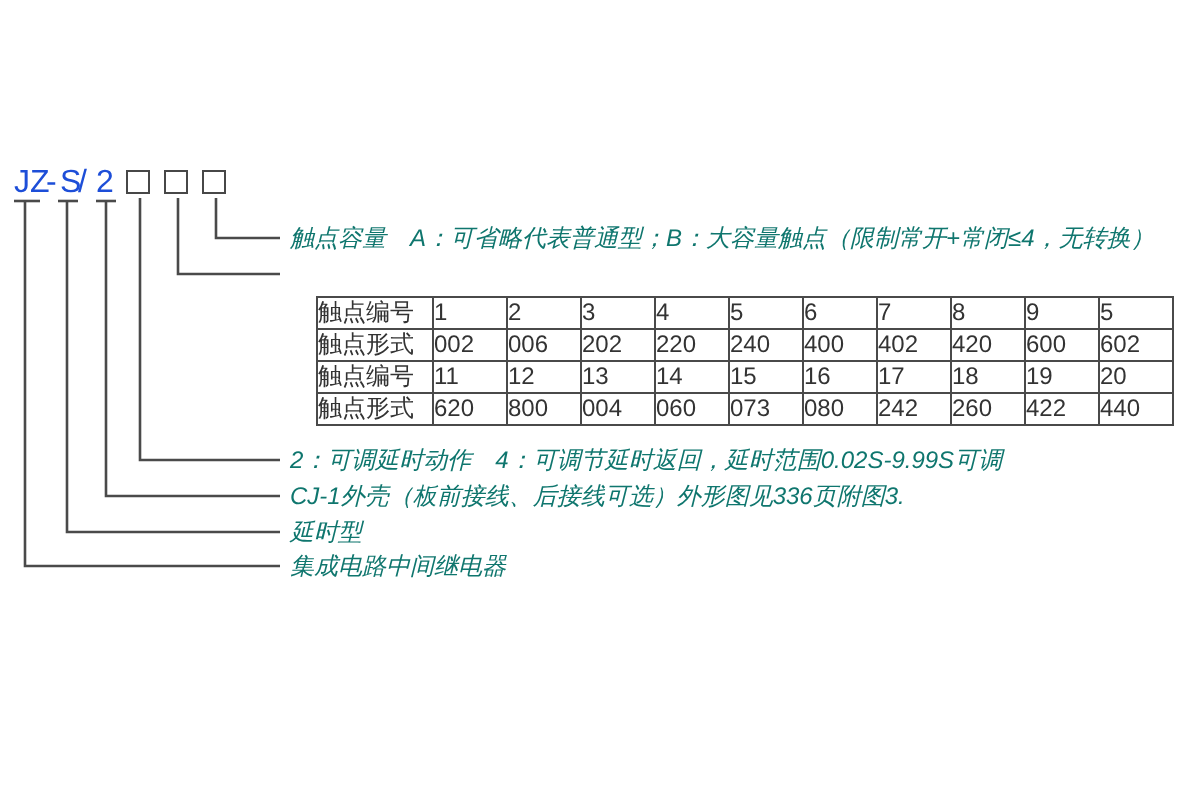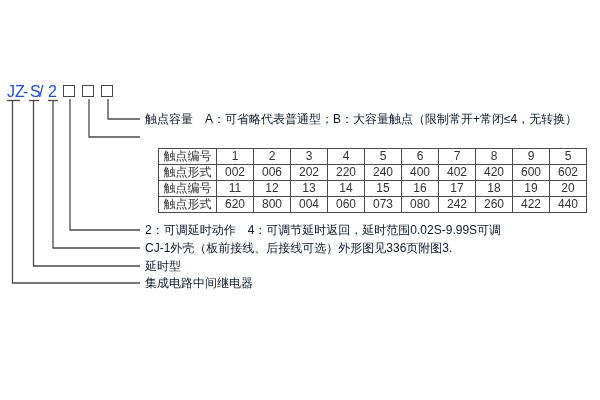--- a/index.html
+++ b/index.html
@@ -2,29 +2,29 @@
 <html><head>
 <meta charset="utf-8">
 <style>
   html,body{margin:0;padding:0;background:#fff;}
   .stage{
     position:relative;width:600px;height:400px;background:#ffffff;overflow:hidden;
     font-family:"Liberation Sans","DejaVu Sans",sans-serif;color:#3a3a3a;
   }
   .model-seg{position:absolute;font-size:16px;font-weight:400;color:#1d4ed8;line-height:13px;white-space:nowrap;}
   .model-box{position:absolute;width:10px;height:10px;border:1.6px solid #474747;background:#ffffff;}
-  .ann{position:absolute;left:145px;font-size:12px;line-height:14px;white-space:nowrap;color:#0f172a;}
+  .ann{position:absolute;left:145px;font-size:12px;line-height:14px;white-space:nowrap;color:#0f766e;font-style:italic;}
   .lines{position:absolute;left:0;top:0;width:600px;height:400px;}
   .lines polyline,.lines line{stroke:#4a4a4a;stroke-width:1.3;fill:none;}
   table.contact{
     position:absolute;left:158px;top:148px;border-collapse:collapse;table-layout:fixed;
     font-size:12px;color:#333333;border:1.5px solid #4a4a4a;
   }
   table.contact td{
-    border:1px solid #4a4a4a;text-align:center;vertical-align:middle;
+    border:1px solid #4a4a4a;vertical-align:middle;
     height:15px;line-height:15px;padding:0;white-space:nowrap;overflow:hidden;
   }
   td.rowlabel{font-size:12px;}
 </style>
 </head>
 <body>
 
 <div class="stage">
 
   <svg class="lines" viewBox="0 0 600 400" aria-hidden="true">

